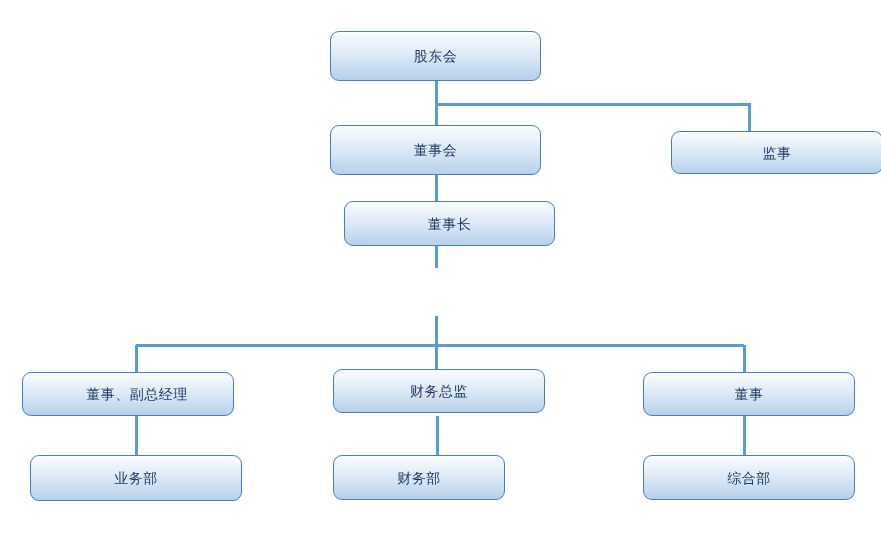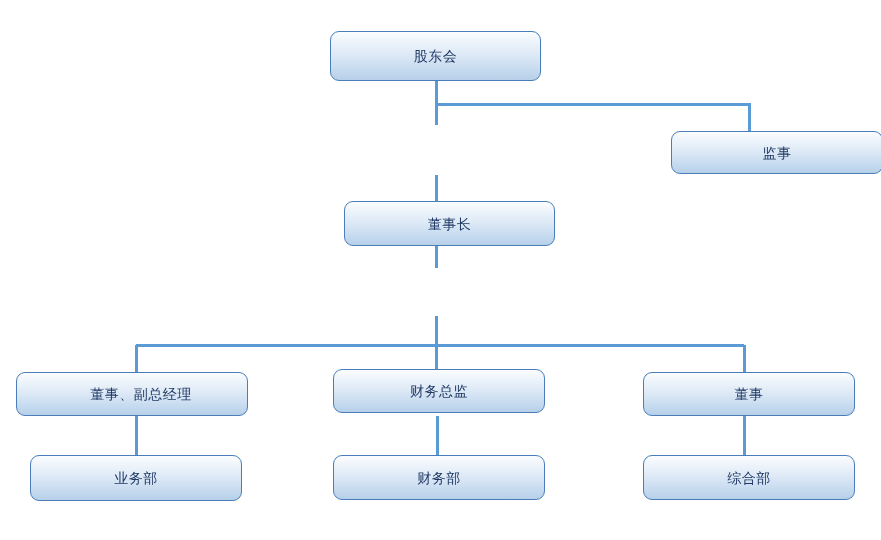--- a/index.html
+++ b/index.html
@@ -75,47 +75,50 @@
       <path d="M 136 416 L 136 455"></path>
       <path d="M 437 416 L 437 455"></path>
       <path d="M 744 416 L 744 455"></path>
     </g>
   </svg>
 
   <div class="node" style="left:330px; top:31px; width:211px; height:50px;">
     <span class="node-label">股东会</span>
   </div>
 
+  <div class="node" style="left:330px; top:125px; width:211px; height:50px;">
+    <span class="node-label">董事会</span>
+  </div>
 
   <div class="node" style="left:643px; top:131px; width:212px; height:43px;margin-left:28px;">
     <span class="node-label">监事</span>
   </div>
 
   <div class="node" style="left:344px; top:201px; width:211px; height:45px;">
     <span class="node-label">董事长</span>
   </div>
 
 
-  <div class="node" style="left:16px; top:372px; width:232px; height:44px;padding-left:18px;">
+  <div class="node" style="left:22px; top:372px; width:212px; height:44px;padding-left:18px;">
     <span class="node-label">董事、副总经理</span>
   </div>
 
   <div class="node" style="left:333px; top:369px; width:212px; height:44px;">
     <span class="node-label">财务总监</span>
   </div>
 
   <div class="node" style="left:643px; top:372px; width:212px; height:44px;">
     <span class="node-label">董事</span>
   </div>
 
   <div class="node" style="left:30px; top:455px; width:212px; height:46px;">
     <span class="node-label">业务部</span>
   </div>
 
-  <div class="node" style="left:333px; top:455px; width:212px; height:45px;">
+  <div class="node" style="left:333px; top:455px; width:172px; height:45px;">
     <span class="node-label">财务部</span>
   </div>
 
   <div class="node" style="left:643px; top:455px; width:212px; height:45px;">
     <span class="node-label">综合部</span>
   </div>
 
 </div>
 
 </body></html>

